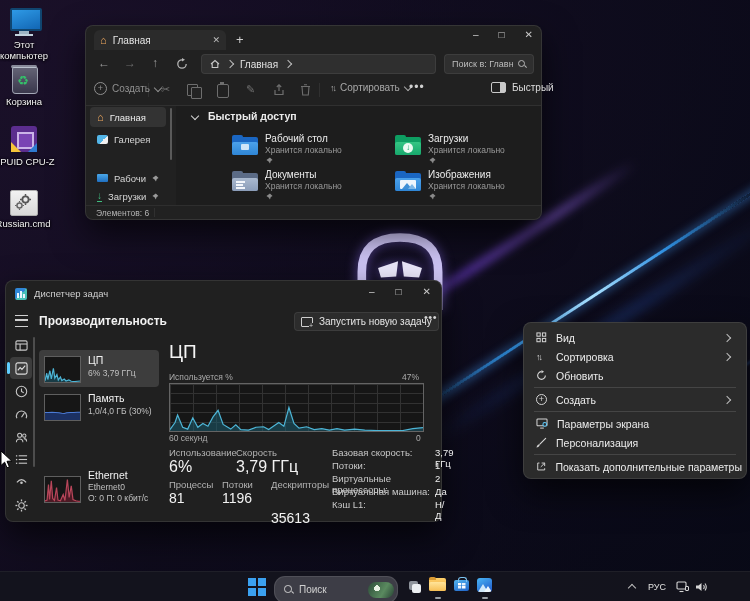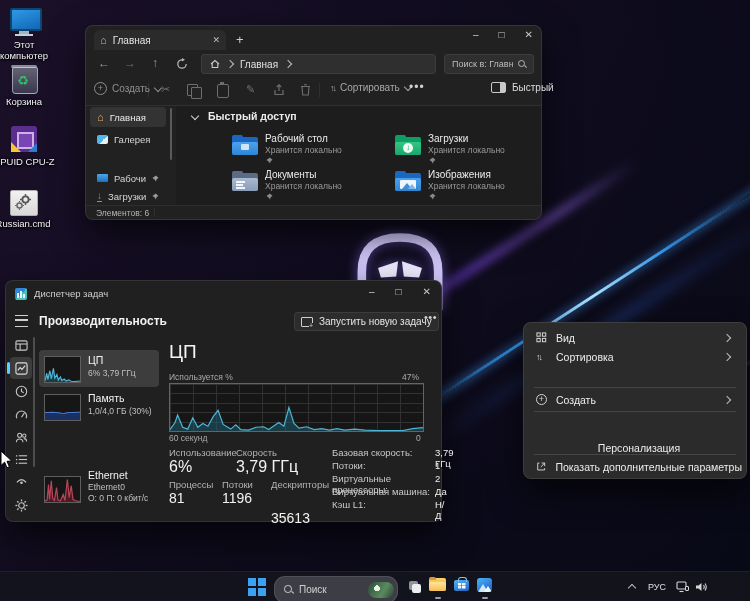--- a/index.html
+++ b/index.html
@@ -442,28 +442,43 @@
           </g>
         </svg>
       <span style="flex:1;">Вид</span>
       <span class="chevR" style="margin-right:12px;"></span>
     </div>
     <div class="menuitem" style="top:24px;">
       <span style="font-size:9px;letter-spacing:-2px;color:#d5d5d5;width:11px;">↑↓</span>
       <span style="flex:1;">Сортировка</span>
       <span class="chevR" style="margin-right:12px;"></span>
     </div>
+    <div class="menuitem" style="top:43px;">
+      <svg width="11" height="11" viewBox="0 0 12 12">
+          <path d="M10.2,6 A4.2,4.2 0 1 1 6,1.8" fill="none" stroke="#d5d5d5" stroke-width="1.2"></path>
+          <path d="M6,0 L8.8,1.8 L6,3.6 Z" fill="#d5d5d5"></path>
+        </svg>
+      <span style="flex:1;">Обновить</span>
+    </div>
     <div class="mdiv" style="top:64px;"></div>
     <div class="menuitem" style="top:67px;">
       <span style="width:11px;height:11px;border:1.1px solid #d5d5d5;border-radius:50%;box-sizing:border-box;color:#d5d5d5;font-size:9px;line-height:8px;text-align:center;">+</span>
       <span style="flex:1;">Создать</span>
       <span class="chevR" style="margin-right:12px;"></span>
     </div>
     <div class="mdiv" style="top:88px;"></div>
-    <div class="menuitem" style="top:110px;flex-direction:column;">
+    <div class="menuitem" style="top:91px;">
+      <svg width="12" height="11" viewBox="0 0 13 12">
+          <rect x="1" y="1" width="11" height="7.5" rx="1" fill="none" stroke="#d5d5d5" stroke-width="1.1"></rect>
+          <line x1="4.5" y1="11" x2="8.5" y2="11" stroke="#d5d5d5" stroke-width="1.1"></line>
+          <circle cx="9.5" cy="7" r="2" fill="#2b2b2b" stroke="#60cdff" stroke-width="1.1"></circle>
+        </svg>
+      <span style="flex:1;">Параметры экрана</span>
+    </div>
+    <div class="menuitem" style="top:110px;">
       <svg width="11" height="11" viewBox="0 0 12 12">
           <path d="M10.5,1.5 L4.5,7.5 M3.5,8.5 Q2,9 1.5,10.5 Q3,10 3.5,8.5" fill="none" stroke="#d5d5d5" stroke-width="1.3" stroke-linecap="round"></path>
         </svg>
       <span style="flex:1;">Персонализация</span>
     </div>
     <div class="mdiv" style="top:131px;"></div>
     <div class="menuitem" style="top:134px;">
       <svg width="11" height="11" viewBox="0 0 12 12">
           <path d="M4,2 L2,2 L2,10 L10,10 L10,8 M6.5,2 L10,2 L10,5.5 M10,2 L5.5,6.5" fill="none" stroke="#d5d5d5" stroke-width="1.1"></path>
         </svg>

